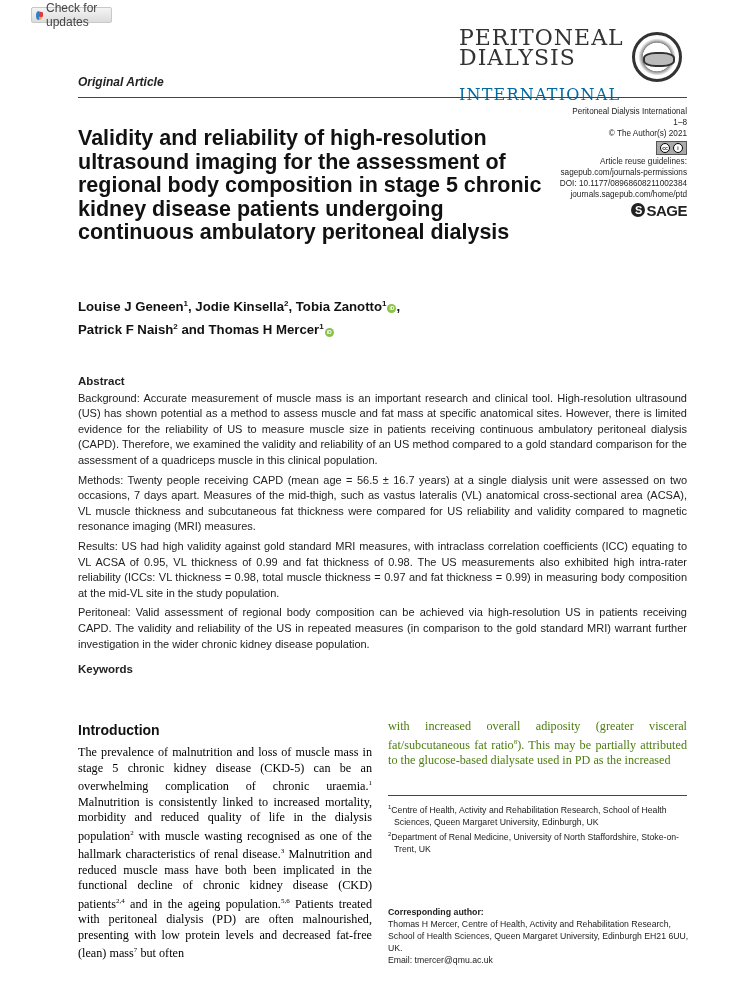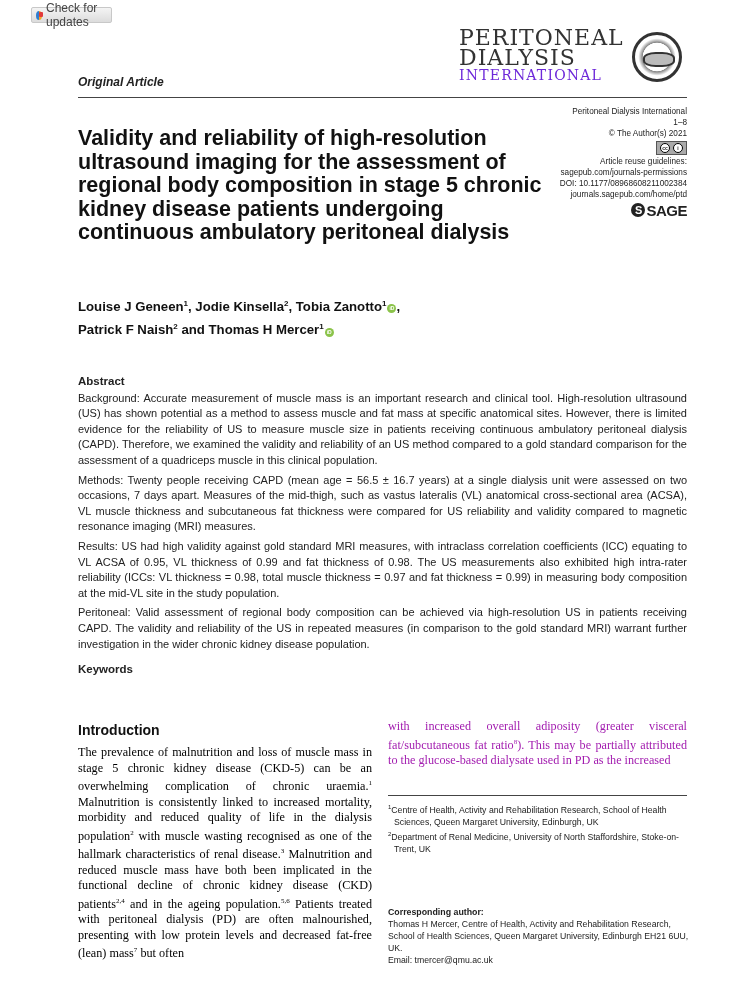--- a/index.html
+++ b/index.html
@@ -10,21 +10,21 @@
       position: absolute; left: 31px; top: 7px; width: 81px; height: 16px;
       background: linear-gradient(#f4f4f4, #dcdcdc);
       border: 1px solid #c8c8c8; border-radius: 2px;
       font-size: 12px; color: #444; display: flex; align-items: center; padding-left: 4px; gap: 4px;
     }
     .cu-icon { width: 9px; height: 9px; border-radius: 50%; background: conic-gradient(#f5a623 0 50%, #2f7fd1 50% 100%); position: relative; }
     .cu-icon::after { content: ""; position: absolute; left: 2.5px; top: 1.5px; width: 4px; height: 5px; background: #e23a3a; border-radius: 1px; }
 
     .journal-logo { position: absolute; left: 459px; top: 28px; font-family: "DejaVu Serif", serif; color: #333; }
     .jl-line1, .jl-line2 { font-size: 22px; line-height: 20px; letter-spacing: 1px; }
-    .jl-line3 { font-size: 14px; line-height: 14px; letter-spacing: 1.2px; color: #6d28d9; }
+    .jl-line3 { font-size: 16px; line-height: 14px; letter-spacing: 1.2px; color: #0369a1; margin-top: 20px; }
     .society-seal {
       position: absolute; left: 632px; top: 32px; width: 50px; height: 50px; border-radius: 50%;
       border: 3px solid #333; background: radial-gradient(circle, #fff 45%, #888 47%, #fff 60%);
     }
     .society-seal::after { content: ""; position: absolute; left: 8px; top: 17px; width: 28px; height: 11px; border: 2px solid #333; border-radius: 40%; background: #bbb; }
 
     .article-type { position: absolute; left: 78px; top: 75px; font-size: 12px; font-style: italic; color: #222; font-weight: bold; }
     .header-rule { position: absolute; left: 78px; top: 97px; width: 609px; height: 1px; background: #444; }
 
     .meta-box { position: absolute; right: 63px; top: 106px; width: 190px; text-align: right; font-size: 8.2px; line-height: 11.2px; color: #222; }
@@ -42,21 +42,21 @@
     .abstract { position: absolute; left: 78px; top: 374px; width: 609px; font-size: 11px; line-height: 15.6px; color: #222; text-align: justify; }
     .abstract h2 { font-size: 11.5px; font-weight: bold; margin-bottom: 1px; }
     .abstract p { margin-bottom: 4px; }
     .abstract b { font-weight: normal; }
 
     .keywords { position: absolute; left: 78px; top: 662px; width: 609px; font-size: 11px; line-height: 15px; color: #222; }
     .keywords h2 { font-size: 11.5px; font-weight: bold; margin-bottom: 1px; }
 
     .intro-heading { position: absolute; left: 78px; top: 722px; font-size: 14px; font-weight: bold; color: #111; }
     .col-left { position: absolute; left: 78px; top: 745px; width: 294px; font-family: "Liberation Serif", serif; font-size: 12.2px; line-height: 15.5px; text-align: justify; color: #000000; }
-    .col-right { position: absolute; left: 388px; top: 719px; width: 299px; font-family: "Liberation Serif", serif; font-size: 12.2px; line-height: 15.5px; text-align: justify; color: #a21caf; }
+    .col-right { position: absolute; left: 388px; top: 719px; width: 299px; font-family: "Liberation Serif", serif; font-size: 12.2px; line-height: 15.5px; text-align: justify; color: #4d7c0f; }
     .col-left sup, .col-right sup { font-size: 7px; }
 
     .footnote-rule { position: absolute; left: 388px; top: 795px; width: 299px; height: 1px; background: #444; }
     .affiliations { position: absolute; left: 388px; top: 801px; width: 305px; font-size: 8.7px; line-height: 12px; color: #222; }
     .aff { padding-left: 6px; text-indent: -6px; }
     .aff sup { font-size: 6px; }
     .corresponding { position: absolute; left: 388px; top: 866px; width: 305px; font-size: 8.7px; line-height: 12px; color: #222; }
     .corresponding h3 { font-size: 8.8px; font-weight: bold; margin-top: 40px; }
   </style>
 </head>

